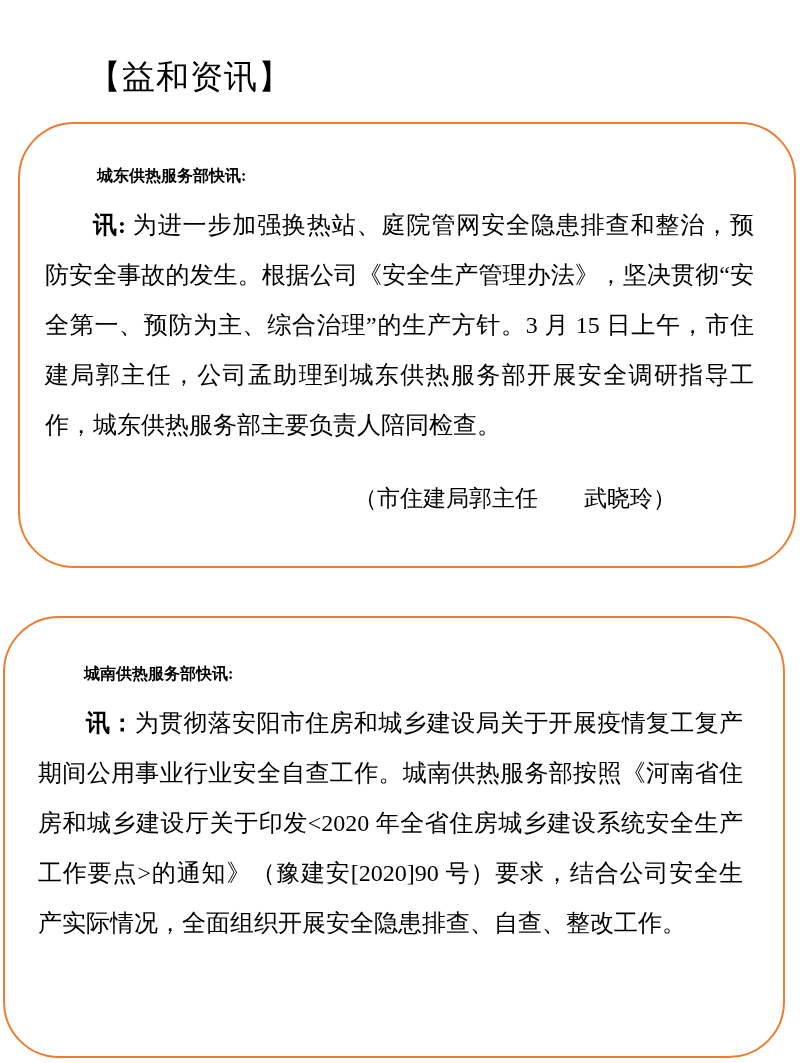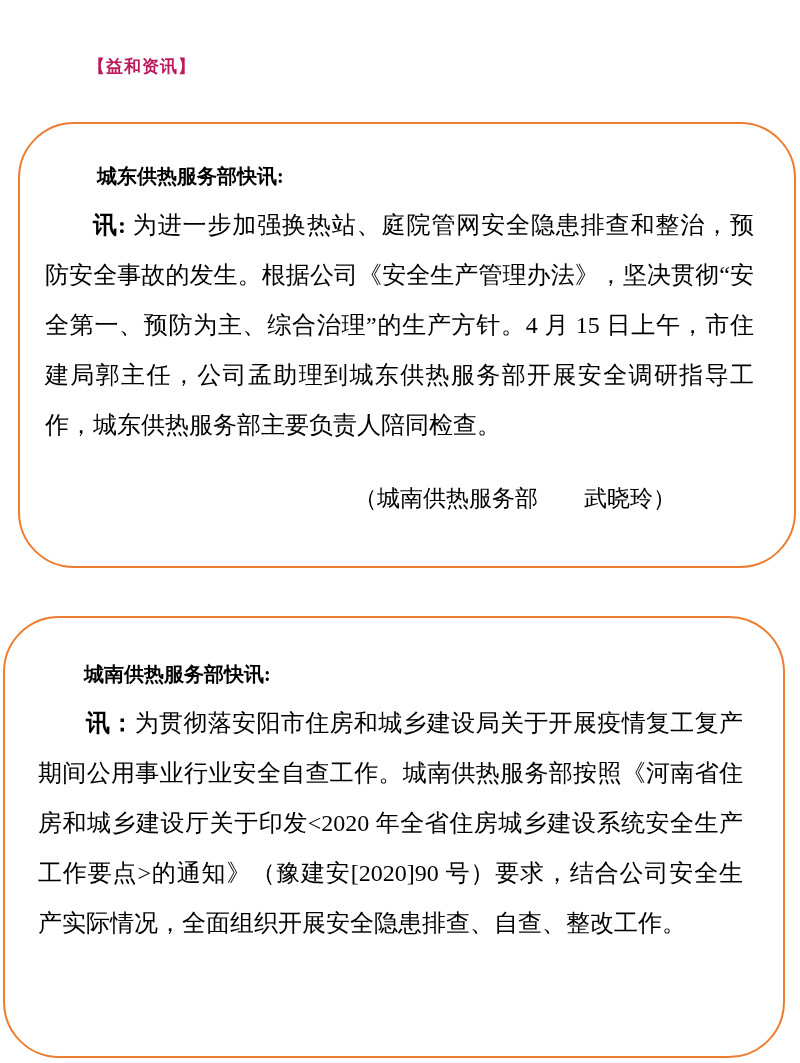--- a/index.html
+++ b/index.html
@@ -9,23 +9,23 @@
     position: relative;
     background: #ffffff;
     font-family: "Liberation Serif", "DejaVu Serif", serif;
     color: #000000;
     overflow: hidden;
   }
   .section-header {
     position: absolute;
     left: 88px;
     top: 55px;
-    font-size: 17px;
-    font-weight: bold;
-    color: #be185d;
+    font-size: 33px;
+    font-weight: normal;
+    color: #000000;
     letter-spacing: 1px;
   }
   .news-card {
     position: absolute;
     box-sizing: border-box;
     border: 2px solid #ED7D31;
     border-radius: 56px;
     background: #ffffff;
   }
   .card-1 {
@@ -36,21 +36,21 @@
     padding: 36px 40px 0 25px;
   }
   .card-2 {
     left: 3px;
     top: 616px;
     width: 782px;
     height: 442px;
     padding: 40px 40px 16px 33px;
   }
   .card-title {
-    font-size: 20px;
+    font-size: 16px;
     font-weight: bold;
     line-height: 32px;
   }
   .card-1 .card-title { margin-left: 52px; }
   .card-2 .card-title { margin-left: 46px; }
   .card-body {
     margin-top: 8px;
     font-size: 24px;
     line-height: 50px;
     text-align: justify;
@@ -66,20 +66,20 @@
   .card-1 .card-signature { padding-right: 78px; }
   .card-2 .card-signature { padding-right: 85px; margin-top: 14px; }
 </style>
 </head>
 <body>
 
 <div class="section-header">【益和资讯】</div>
 
 <div class="news-card card-1">
   <div class="card-title">城东供热服务部快讯:</div>
-  <p class="card-body"><span class="lead">讯: </span><span>为进一步加强换热站、庭院管网安全隐患排查和整治，预防安全事故的发生。根据公司《安全生产管理办法》，坚决贯彻“安全第一、预防为主、综合治理”的生产方针。4 月 15 日上午，市住建局郭主任，公司孟助理到城东供热服务部开展安全调研指导工作，城东供热服务部主要负责人陪同检查。</span></p>
-  <div class="card-signature">（城南供热服务部　　武晓玲）</div>
+  <p class="card-body"><span class="lead">讯: </span><span>为进一步加强换热站、庭院管网安全隐患排查和整治，预防安全事故的发生。根据公司《安全生产管理办法》，坚决贯彻“安全第一、预防为主、综合治理”的生产方针。3 月 15 日上午，市住建局郭主任，公司孟助理到城东供热服务部开展安全调研指导工作，城东供热服务部主要负责人陪同检查。</span></p>
+  <div class="card-signature">（市住建局郭主任　　武晓玲）</div>
 </div>
 
 <div class="news-card card-2">
   <div class="card-title">城南供热服务部快讯:</div>
   <p class="card-body"><span class="lead">讯：</span><span>为贯彻落安阳市住房和城乡建设局关于开展疫情复工复产期间公用事业行业安全自查工作。城南供热服务部按照《河南省住房和城乡建设厅关于印发&lt;2020 年全省住房城乡建设系统安全生产工作要点&gt;的通知》（豫建安[2020]90 号）要求，结合公司安全生产实际情况，全面组织开展安全隐患排查、自查、整改工作。</span></p>
 </div>
 
 </body></html>

